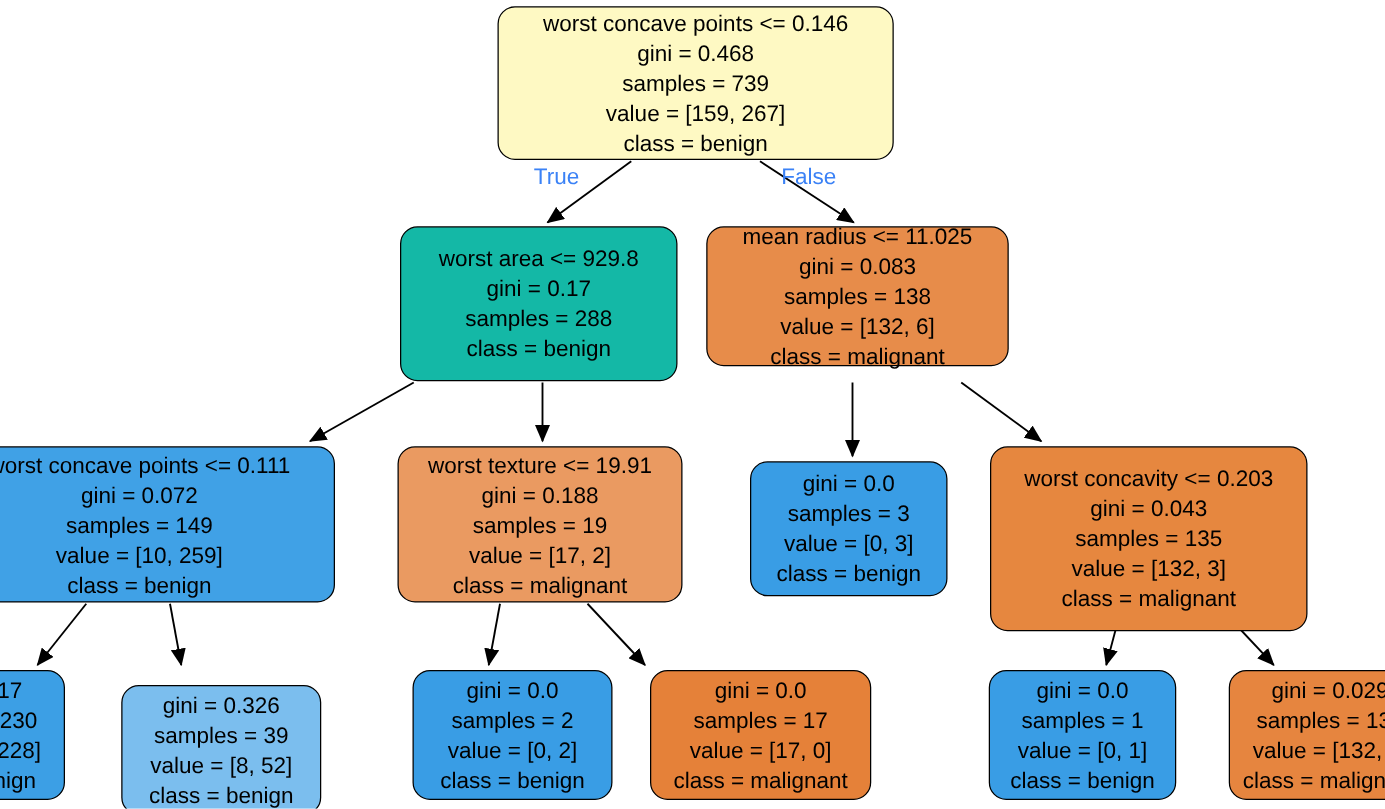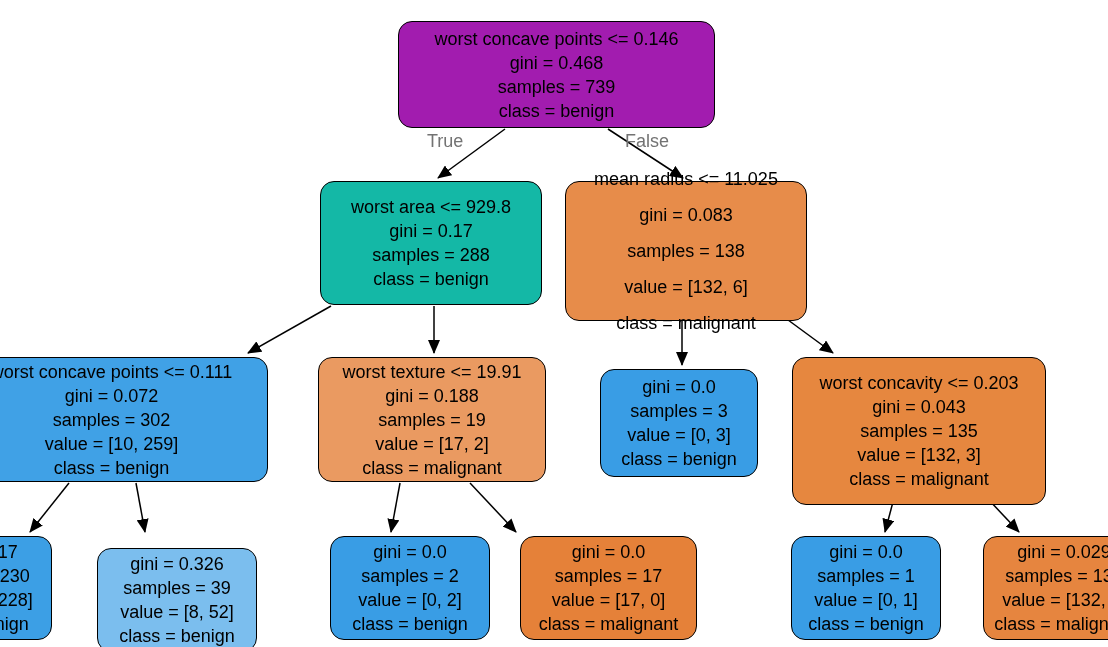--- a/index.html
+++ b/index.html
@@ -11,21 +11,21 @@
   #edges { position:absolute; left:0; top:0; width:1108px; height:647px; z-index:1; }
   .node {
     position:absolute; z-index:2; box-sizing:border-box;
     border:1.5px solid #000000; border-radius:14px;
     display:flex; flex-direction:column; justify-content:center; align-items:center;
     font-size:18px; line-height:24px; color:#000000; text-align:center;
     white-space:nowrap;
   }
   .node span:empty { display:none; }
   .edge-label {
-    position:absolute; z-index:2; font-size:18px; color:#737373;
+    position:absolute; z-index:2; font-size:18px; color:#3b82f6;
   }
 </style>
 </head>
 <body>
 
 <div id="canvas">
 
   <svg id="edges">
     <defs>
       <marker id="arrow" markerUnits="userSpaceOnUse" markerWidth="14" markerHeight="12" refX="13" refY="6" orient="auto">
@@ -44,46 +44,47 @@
       <line x1="400" y1="483" x2="391" y2="532"></line>
       <line x1="470" y1="483" x2="516" y2="532"></line>
       <line x1="898" y1="483" x2="885" y2="532"></line>
       <line x1="973" y1="483" x2="1019" y2="532"></line>
     </g>
   </svg>
 
   <div class="edge-label" style="left:427px; top:131px;">True</div>
   <div class="edge-label" style="left:625px; top:131px;">False</div>
 
-  <div class="node" style="left: 398px; top: 5px; width: 317px; height: 107px; background-color: #a21caf; margin-top: 16px;">
+  <div class="node" style="left: 398px; top: 5px; width: 317px; height: 123px; background-color: #fef9c3;">
     <span>worst concave points &lt;= 0.146</span>
     <span>gini = 0.468</span>
     <span>samples = 739</span>
+    <span>value = [159, 267]</span>
     <span>class = benign</span>
   </div>
 
   <div class="node" style="left: 320px; top: 181px; width: 222px; height: 124px; background-color: #14b8a6;">
     <span>worst area &lt;= 929.8</span>
     <span>gini = 0.17</span>
     <span>samples = 288</span>
     <span>class = benign</span>
   </div>
 
-  <div class="node" style="left: 565px; top: 181px; width: 242px; height: 140px; background-color: rgb(231, 140, 74); gap: 12px;">
+  <div class="node" style="left: 565px; top: 181px; width: 242px; height: 112px; background-color: rgb(231, 140, 74);">
     <span>mean radius &lt;= 11.025</span>
     <span>gini = 0.083</span>
     <span>samples = 138</span>
     <span>value = [132, 6]</span>
     <span>class = malignant</span>
   </div>
 
   <div class="node" style="left: -45px; top: 357px; width: 313px; height: 125px; background-color: rgb(64, 161, 230);">
     <span>worst concave points &lt;= 0.111</span>
     <span>gini = 0.072</span>
-    <span>samples = 302</span>
+    <span>samples = 149</span>
     <span>value = [10, 259]</span>
     <span>class = benign</span>
   </div>
 
   <div class="node" style="left: 318px; top: 357px; width: 228px; height: 125px; background-color: rgb(234, 154, 97);">
     <span>worst texture &lt;= 19.91</span>
     <span>gini = 0.188</span>
     <span>samples = 19</span>
     <span>value = [17, 2]</span>
     <span>class = malignant</span>

